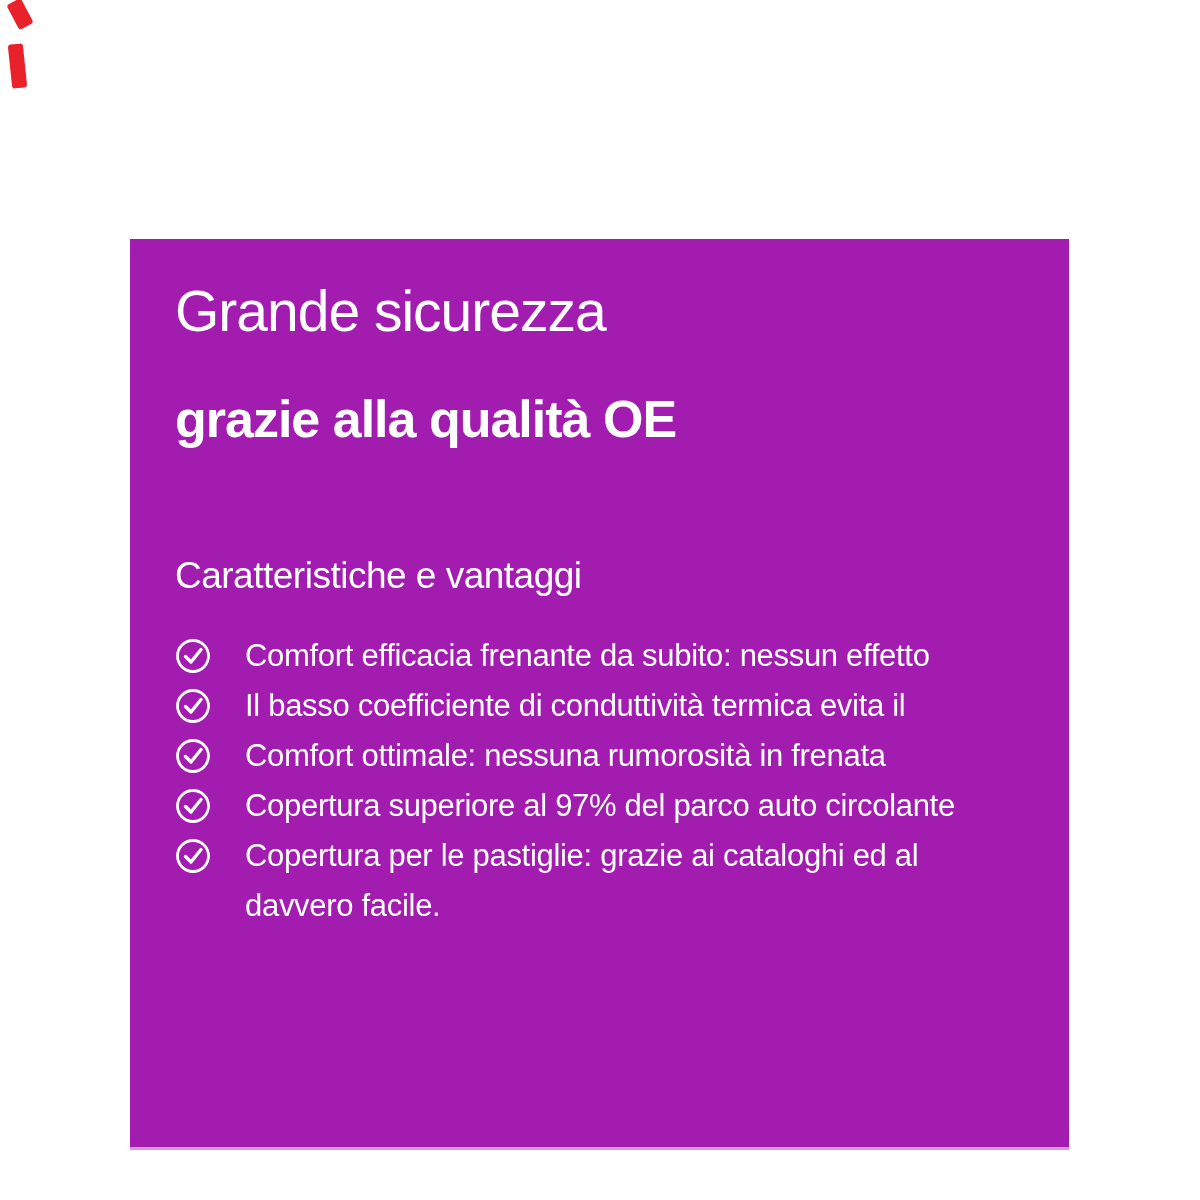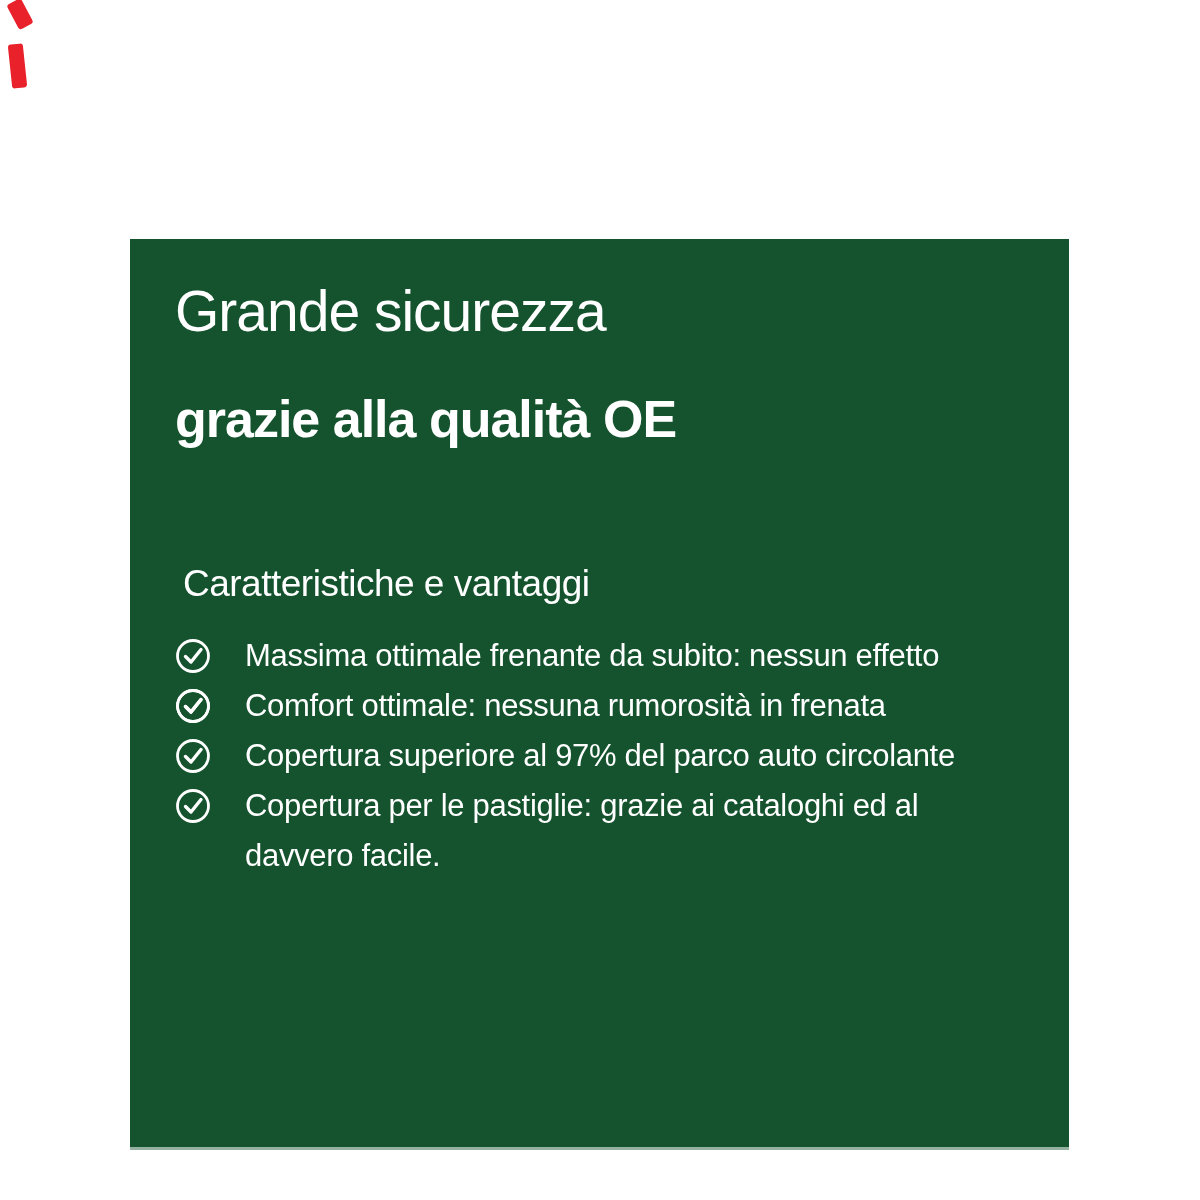--- a/index.html
+++ b/index.html
@@ -8,36 +8,36 @@
     background:#ffffff;overflow:hidden;
     font-family:"Liberation Sans","DejaVu Sans",sans-serif;
   }
   
   .red-mark{position:absolute;background:#e8212b;border-radius:3px;}
   .red-mark.m1{left:12px;top:0px;width:16px;height:28px;transform:rotate(-28deg);}
   .red-mark.m2{left:10px;top:44px;width:15px;height:44px;transform:rotate(-6deg);}
 
   .panel{
     position:absolute;left:130px;top:239px;width:939px;height:911px;
-    background:#14532d;color:#ffffff;
+    background:#a21caf;color:#ffffff;
   }
   .panel::after{ 
     content:"";position:absolute;left:0;bottom:0;width:100%;height:3px;
     background:rgba(255,255,255,0.55);
   }
   .title-light{
     position:absolute;left:45px;top:42px;margin:0;
     font-size:57px;line-height:60px;font-weight:400;letter-spacing:-1px;
   }
   .title-bold{
     position:absolute;left:45px;top:150px;margin:0;
     font-size:52px;line-height:60px;font-weight:700;letter-spacing:-1px;
   }
   .subtitle{
-    position:absolute;left:45px;top:315px;margin:8px;
+    position:absolute;left:45px;top:315px;margin:0;
     font-size:37px;line-height:44px;font-weight:400;letter-spacing:-0.5px;
   }
   .feature-list{
     position:absolute;left:45px;top:392px;margin:0;padding:0;
     list-style:none;width:835px;
   }
   .feature-item{position:relative;padding-left:70px;}
   .feature-item .bullet-icon{
     position:absolute;left:0;top:7px;width:36px;height:36px;display:block;
   }
@@ -55,27 +55,28 @@
 <section class="panel">
   <h1 class="title-light">Grande sicurezza</h1>
   <h1 class="title-bold">grazie alla qualità OE</h1>
   <h2 class="subtitle">Caratteristiche e vantaggi</h2>
   <ul class="feature-list">
       <li class="feature-item">
     <svg class="bullet-icon" viewBox="0 0 36 36" aria-hidden="true">
       <circle cx="18" cy="18" r="15.5" fill="none" stroke="#ffffff" stroke-width="2.8"></circle>
       <path d="M10.5 18.5 L16 24 L26 11.5" fill="none" stroke="#ffffff" stroke-width="3.4" stroke-linecap="round" stroke-linejoin="round"></path>
     </svg>
-  <div class="feature-line">Massima ottimale frenante da subito: nessun effetto</div>
+  <div class="feature-line">Comfort efficacia frenante da subito: nessun effetto</div>
       </li>
       <li class="feature-item">
     <svg class="bullet-icon" viewBox="0 0 36 36" aria-hidden="true">
       <circle cx="18" cy="18" r="15.5" fill="none" stroke="#ffffff" stroke-width="2.8"></circle>
       <path d="M10.5 18.5 L16 24 L26 11.5" fill="none" stroke="#ffffff" stroke-width="3.4" stroke-linecap="round" stroke-linejoin="round"></path>
     </svg>
+  <div class="feature-line">Il basso coefficiente di conduttività termica evita il</div>
       </li>
       <li class="feature-item">
     <svg class="bullet-icon" viewBox="0 0 36 36" aria-hidden="true">
       <circle cx="18" cy="18" r="15.5" fill="none" stroke="#ffffff" stroke-width="2.8"></circle>
       <path d="M10.5 18.5 L16 24 L26 11.5" fill="none" stroke="#ffffff" stroke-width="3.4" stroke-linecap="round" stroke-linejoin="round"></path>
     </svg>
   <div class="feature-line">Comfort ottimale: nessuna rumorosità in frenata</div>
       </li>
       <li class="feature-item">
     <svg class="bullet-icon" viewBox="0 0 36 36" aria-hidden="true">

